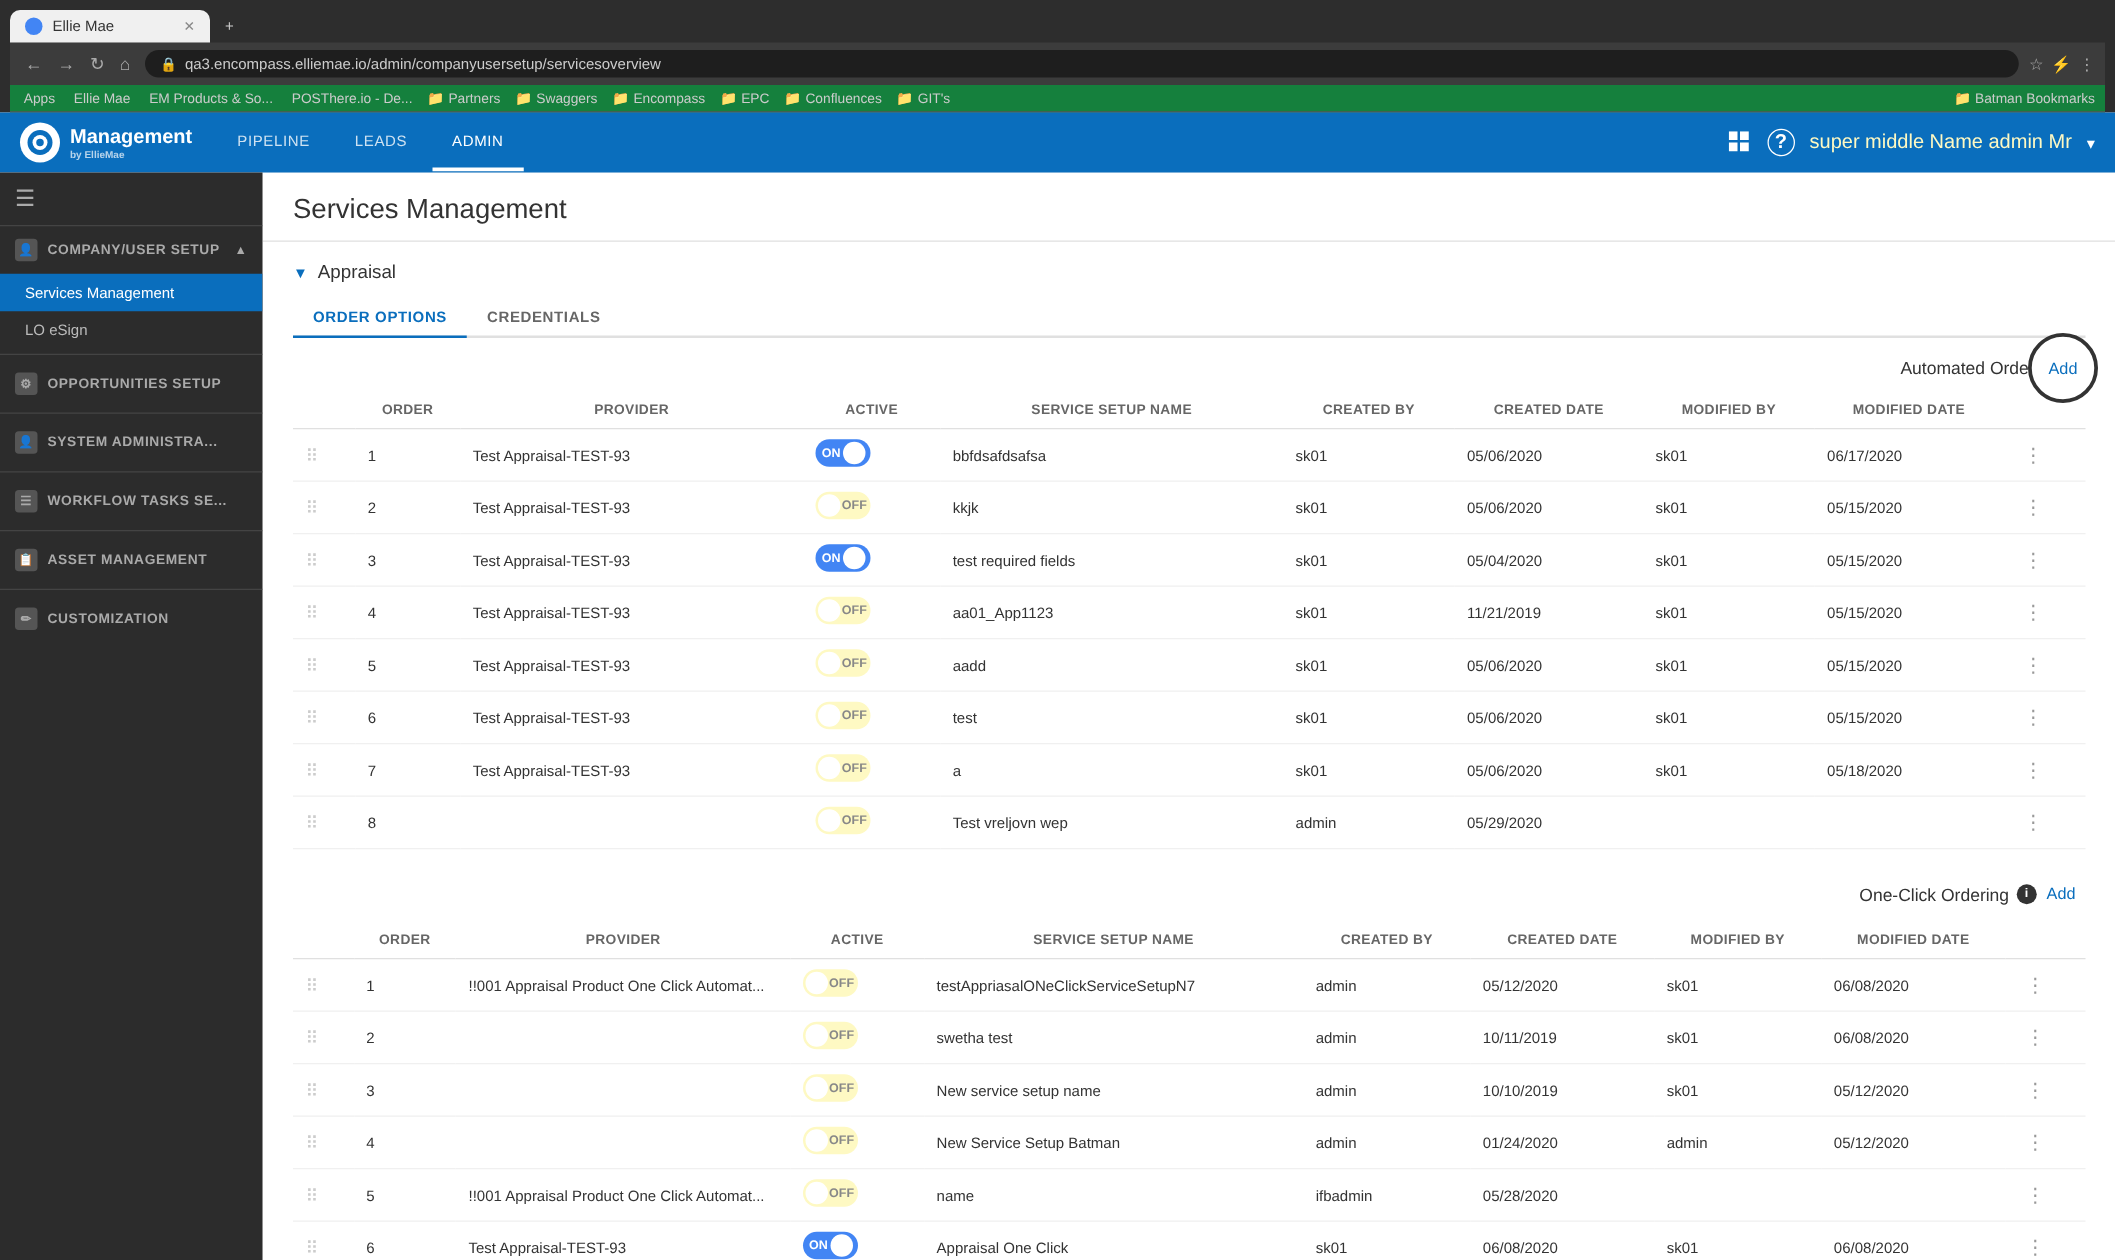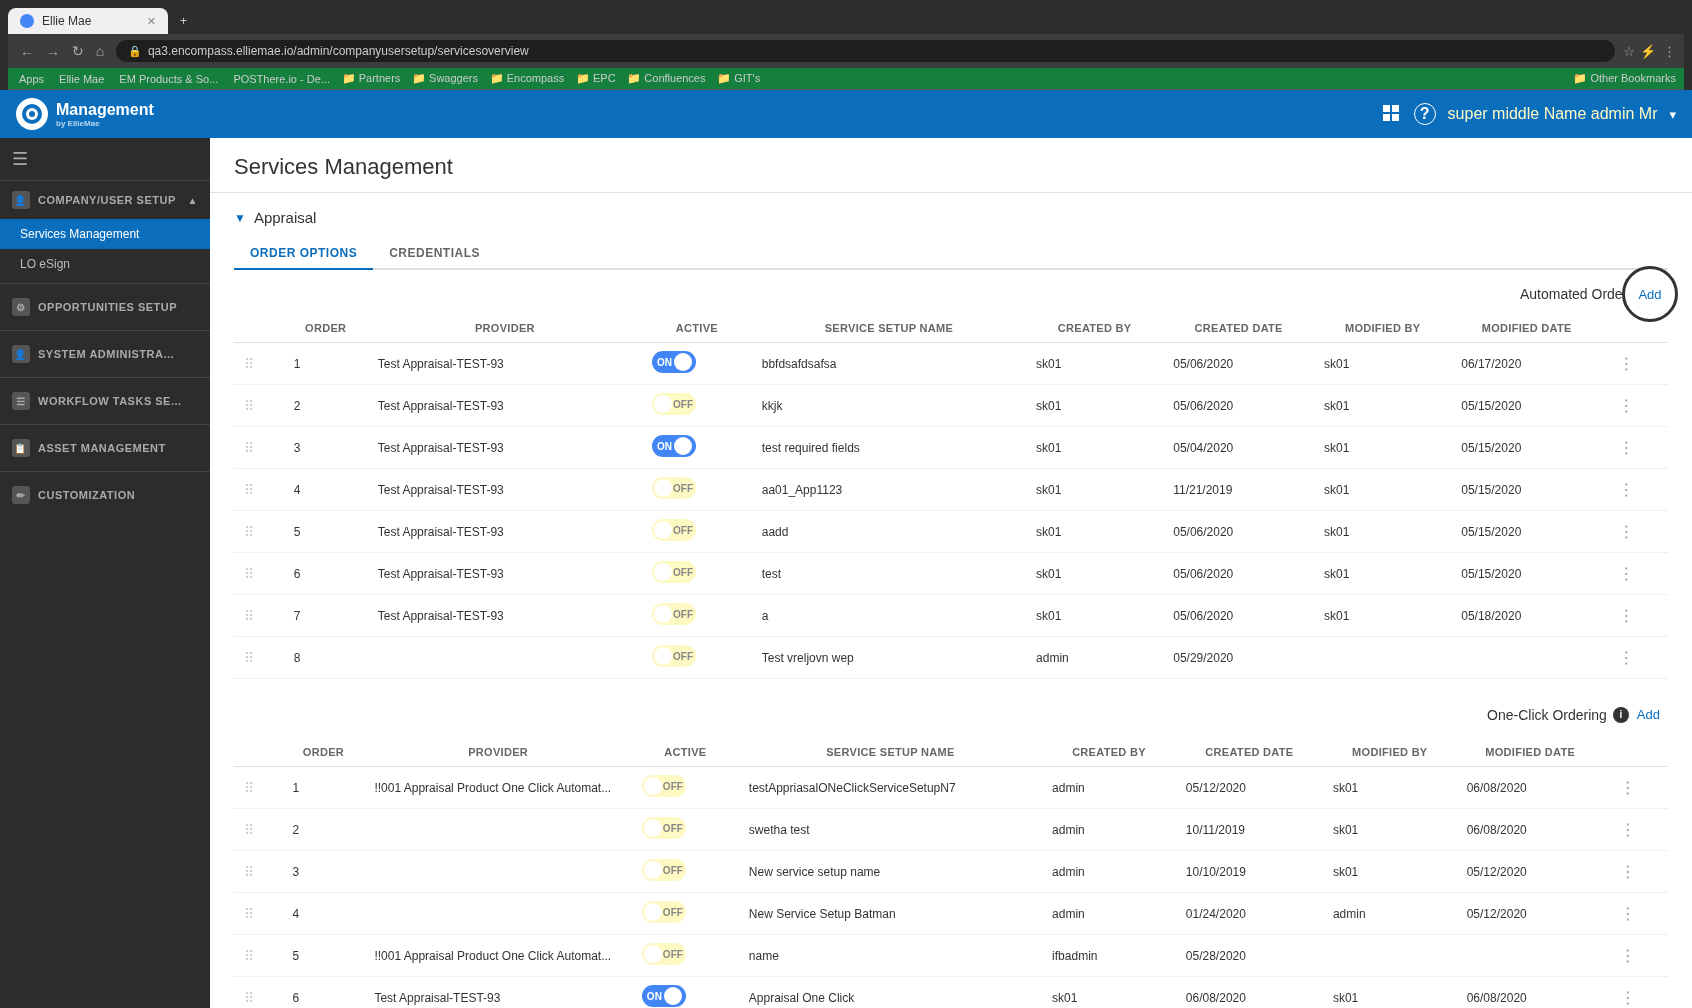--- a/index.html
+++ b/index.html
@@ -148,37 +148,42 @@
     <span style="display:flex;align-items:center;gap:3px;">
       <span class="bk-icon" style="background:#f4c430;"></span>
       POSThere.io - De...
     </span>
     <span>📁 Partners</span>
     <span>📁 Swaggers</span>
     <span>📁 Encompass</span>
     <span>📁 EPC</span>
     <span>📁 Confluences</span>
     <span>📁 GIT's</span>
-    <span style="margin-left:auto;">📁 Other Bookmarks</span>
+    <span style="margin-left:auto;">📁 Batman Bookmarks</span>
   </div>
 </div>
 
 <div class="app-header">
   <div class="app-logo">
     <div class="logo-circle">
       <svg width="22" height="22" viewBox="0 0 22 22">
         <circle cx="11" cy="11" r="10" fill="#0a6ebd"></circle>
         <circle cx="11" cy="11" r="6" fill="white"></circle>
         <circle cx="11" cy="11" r="3" fill="#0a6ebd"></circle>
       </svg>
     </div>
     <div class="app-logo-text">
       <span class="logo-main">Management</span>
       <span class="logo-sub">by EllieMae</span>
     </div>
+  </div>
+  <div class="nav-tabs">
+    <div class="nav-tab">PIPELINE</div>
+    <div class="nav-tab">LEADS</div>
+    <div class="nav-tab active">ADMIN</div>
   </div>
   <div class="header-right">
     <div class="header-icon">
       <svg width="18" height="18" viewBox="0 0 18 18" fill="white">
         <rect x="0" y="0" width="7" height="7"></rect>
           <rect x="9" y="0" width="7" height="7"></rect>
         <rect x="0" y="9" width="7" height="7"></rect>
           <rect x="9" y="9" width="7" height="7"></rect>
       </svg>
     </div>

